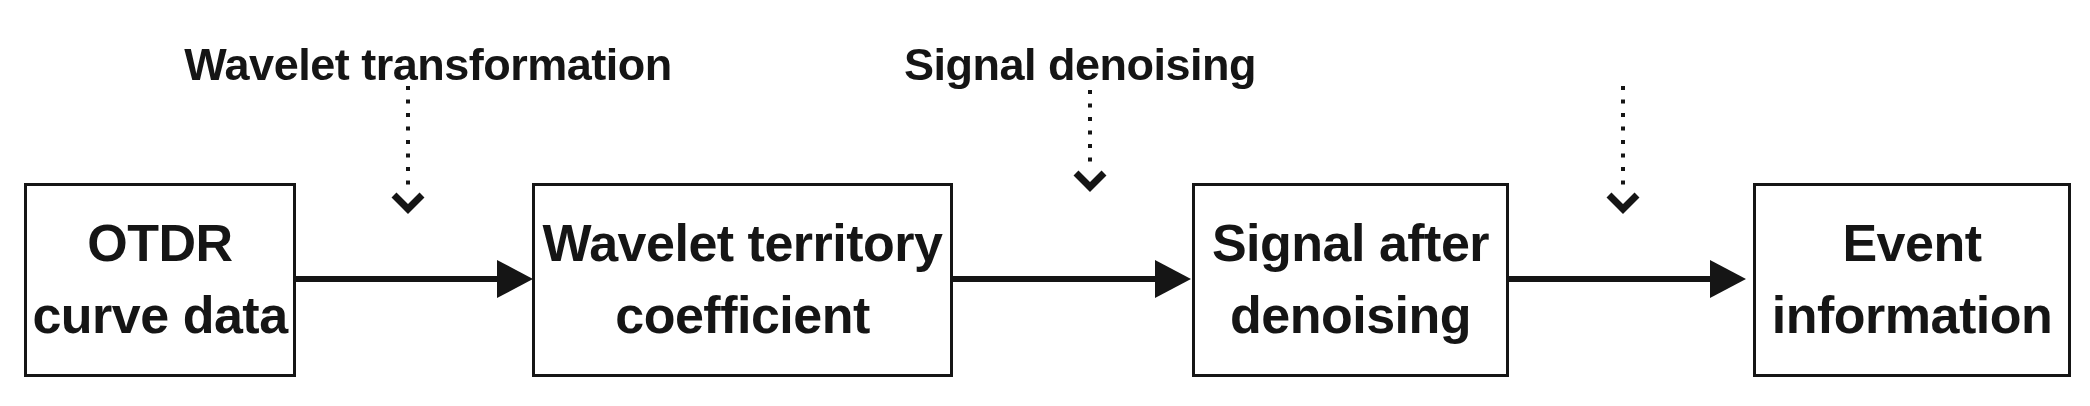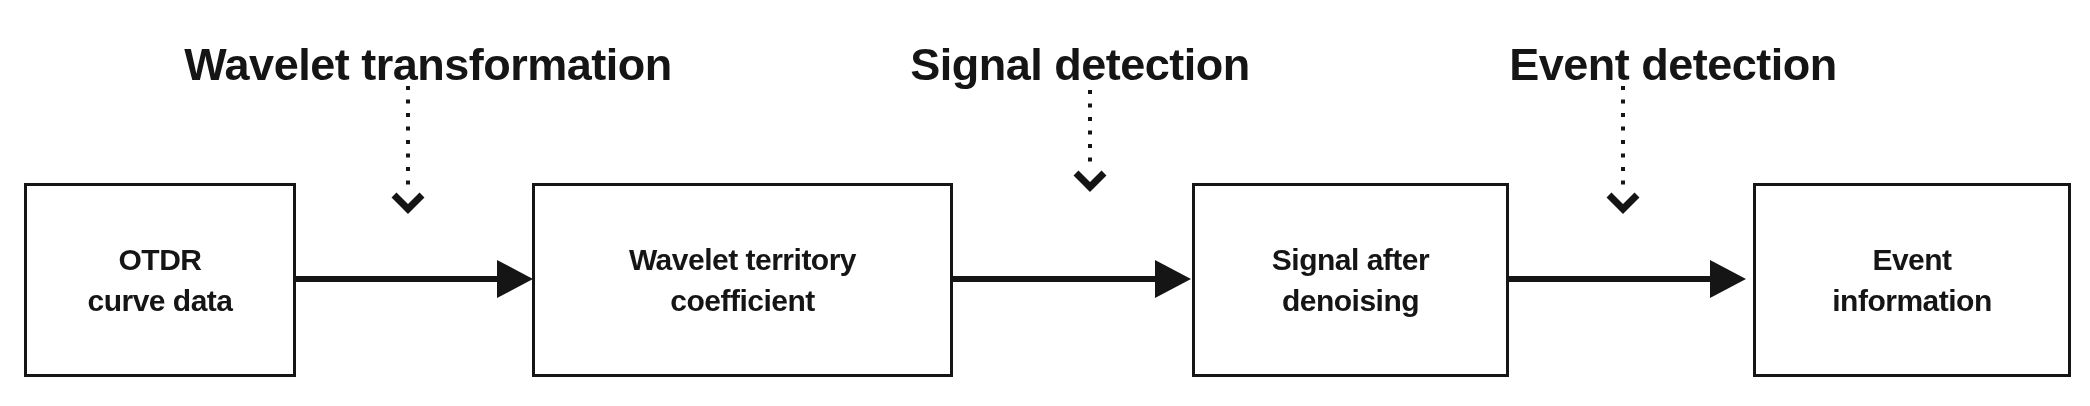--- a/index.html
+++ b/index.html
@@ -36,21 +36,21 @@
     top:183px;
     height:194px;
     box-sizing:border-box;
     border:3px solid var(--ink);
     background:var(--bg);
     display:flex;
     flex-direction:column;
     align-items:center;
     justify-content:center;
     text-align:center;
-    font-size:30px;
+    font-size:52px;
     font-weight:bold;
     line-height:1.38;
     letter-spacing:-0.5px;
     white-space:nowrap;
   }
   .node.n1{left:24px;width:272px;}
   .node.n2{left:532px;width:421px;}
   .node.n3{left:1192px;width:317px;}
   .node.n4{left:1747px;width:318px;margin-left:6px;}
   
@@ -64,22 +64,21 @@
   svg.arrows .head{fill:var(--ink);stroke:none;}
   svg.arrows .dotted{stroke:var(--ink);stroke-width:4;fill:none;stroke-dasharray:4 9.5;}
   svg.arrows .chevron{stroke:var(--ink);stroke-width:7;fill:none;stroke-linejoin:miter;}
 </style>
 </head>
 <body>
 
 <div class="stage">
 
   <div class="step-label l1">Wavelet transformation</div>
-  <div class="step-label l2">Signal detection</div>
-  <div class="step-label l3">Event detection</div>
+  <div class="step-label l2">Signal denoising</div>
 
   <svg class="arrows" viewBox="0 0 2090 406" aria-hidden="true">
 
     <g>
       <line class="dotted" x1="408" y1="86" x2="408" y2="193"></line>
       <polyline class="chevron" points="394,195 408,209 422,195"></polyline>
     </g>
     <g>
       <line class="dotted" x1="1090" y1="90" x2="1090" y2="171"></line>
       <polyline class="chevron" points="1076,173 1090,187 1104,173"></polyline>

